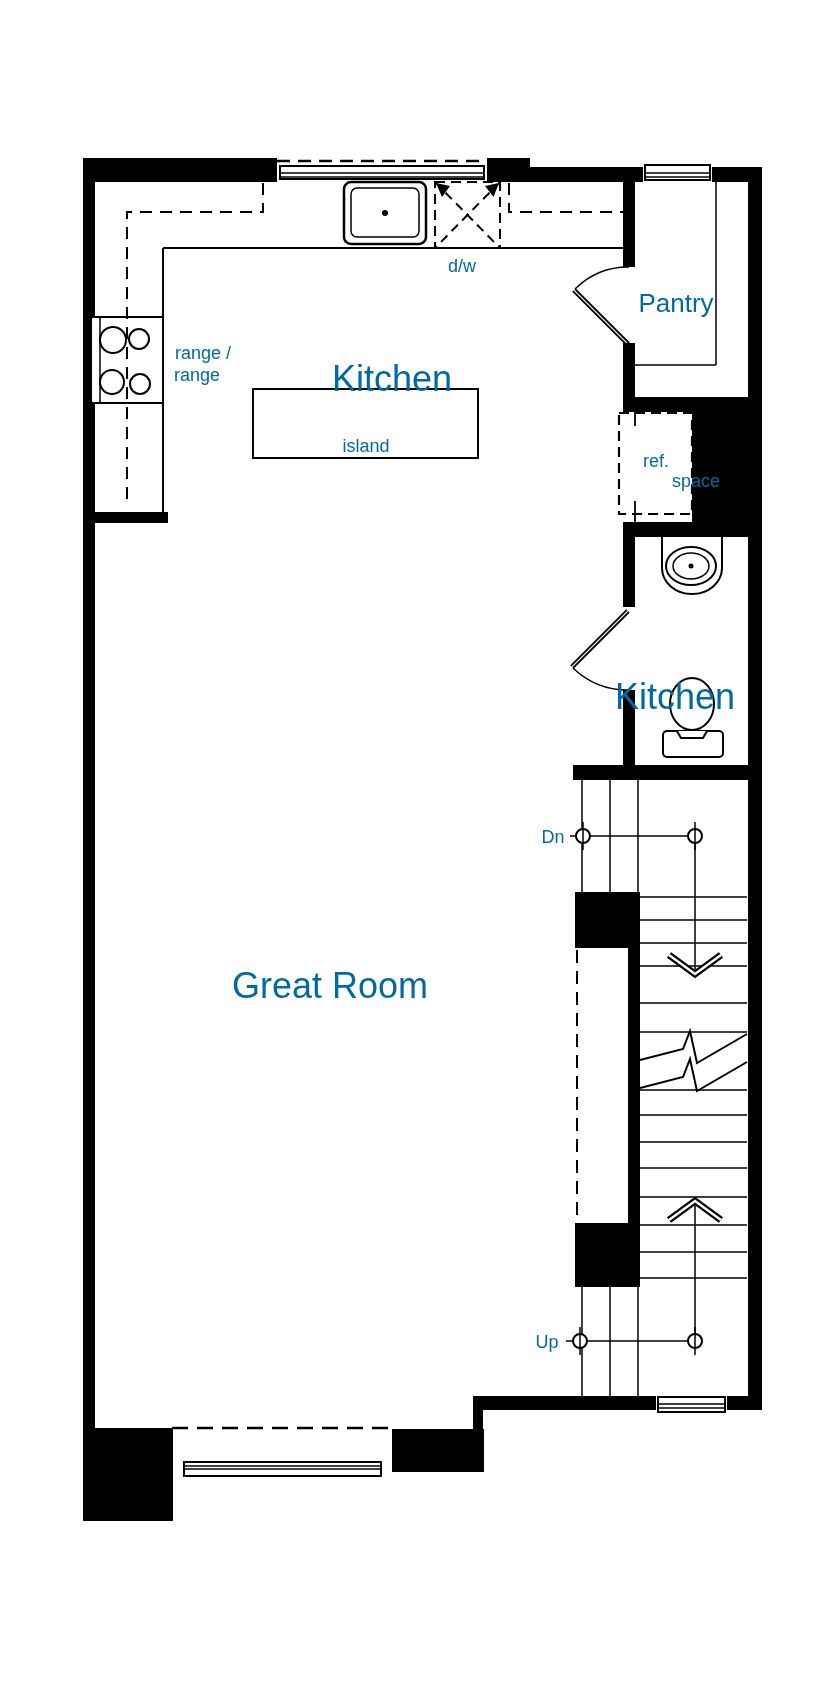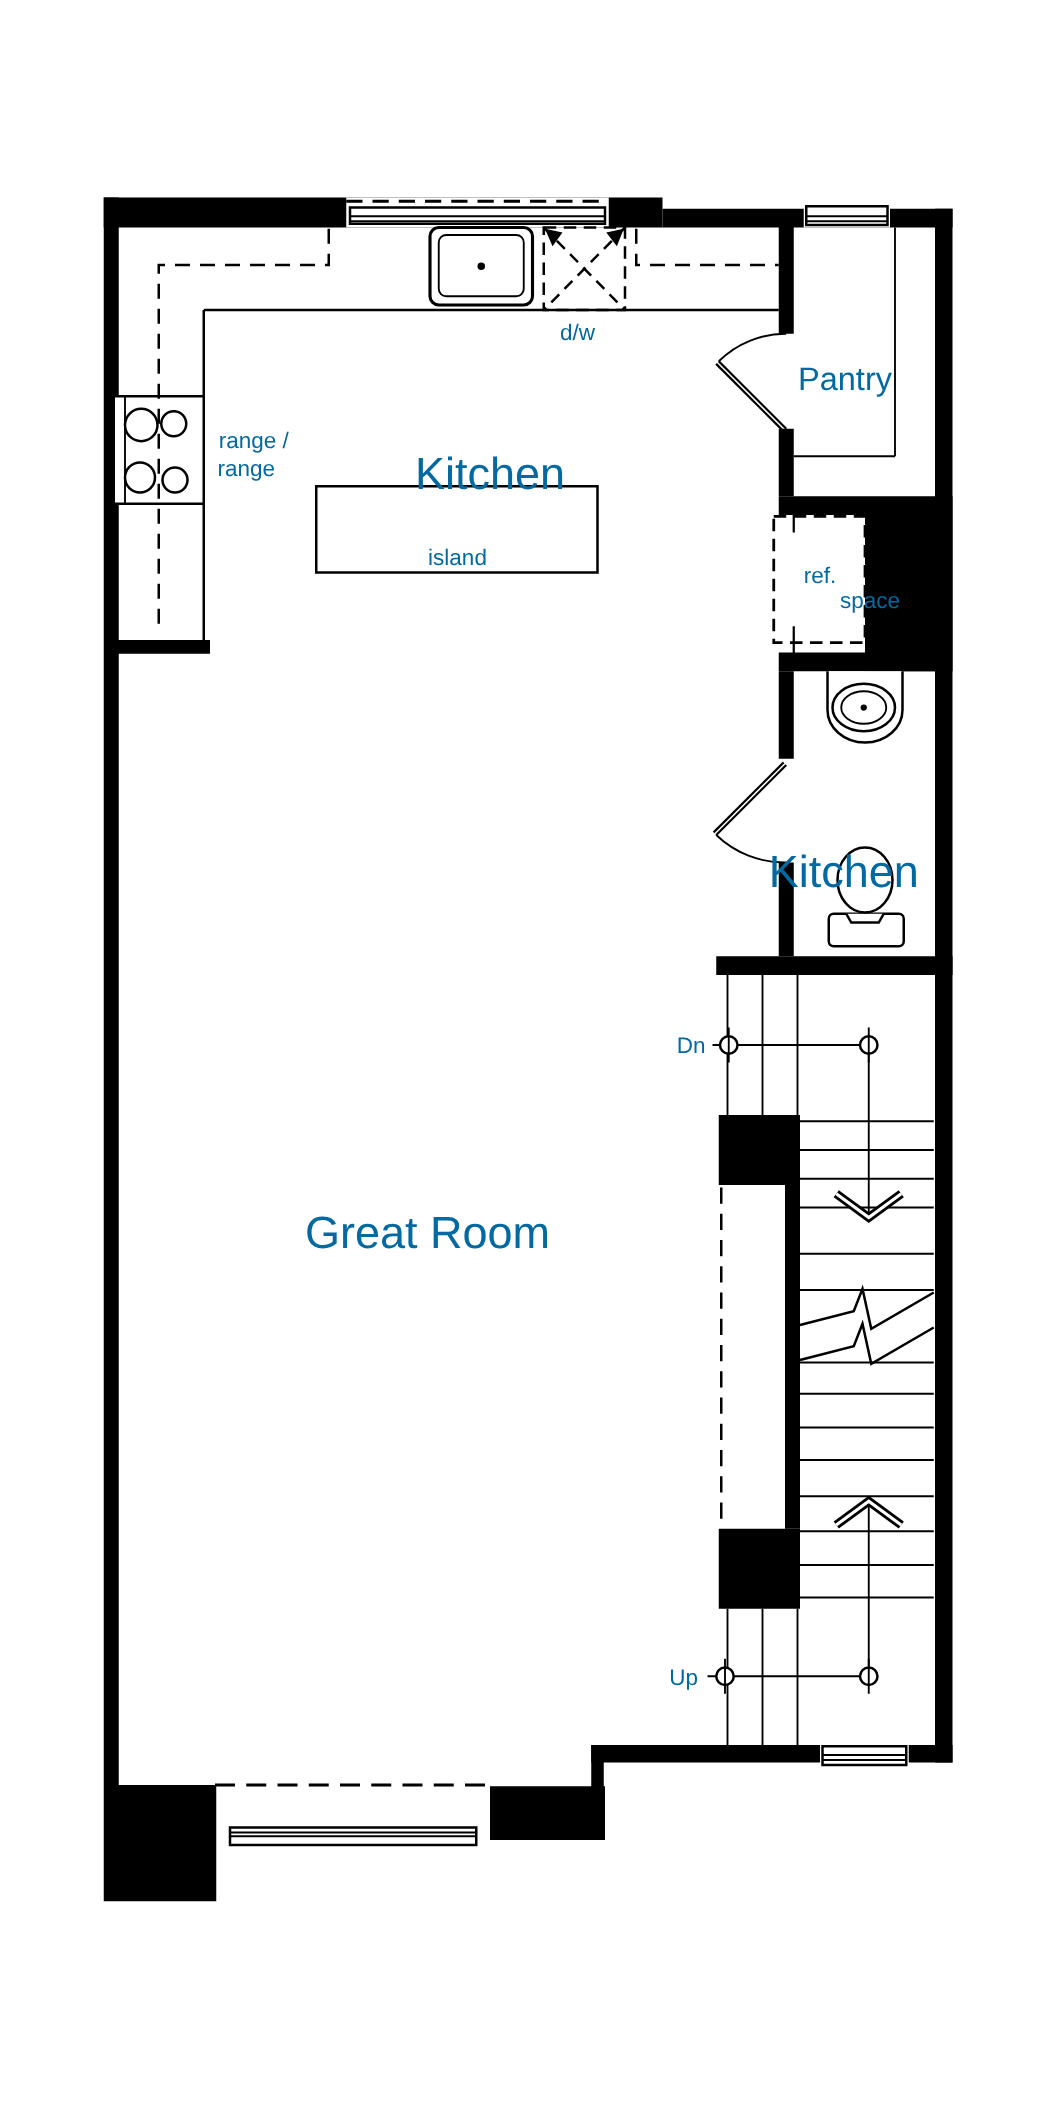--- a/index.html
+++ b/index.html
@@ -238,14 +238,14 @@
 
   <div class="lbl lbl-sm" style="left:656px;top:461px;">ref.</div>
   <div class="lbl lbl-sm" style="left:696px;top:481px;">space</div>
 
   <div class="lbl lbl-xl" style="left:675px;top:656px;">Kitchen</div>
 
   <div class="lbl lbl-md" style="left:553px;top:837px;">Dn</div>
 
   <div class="lbl lbl-md" style="left:547px;top:1342px;">Up</div>
 
-  <div class="lbl lbl-xl" style="left:342px;top:945px;">Great Room</div>
+  <div class="lbl lbl-xl" style="left:330px;top:945px;">Great Room</div>
 </div>
 
 </body></html>

